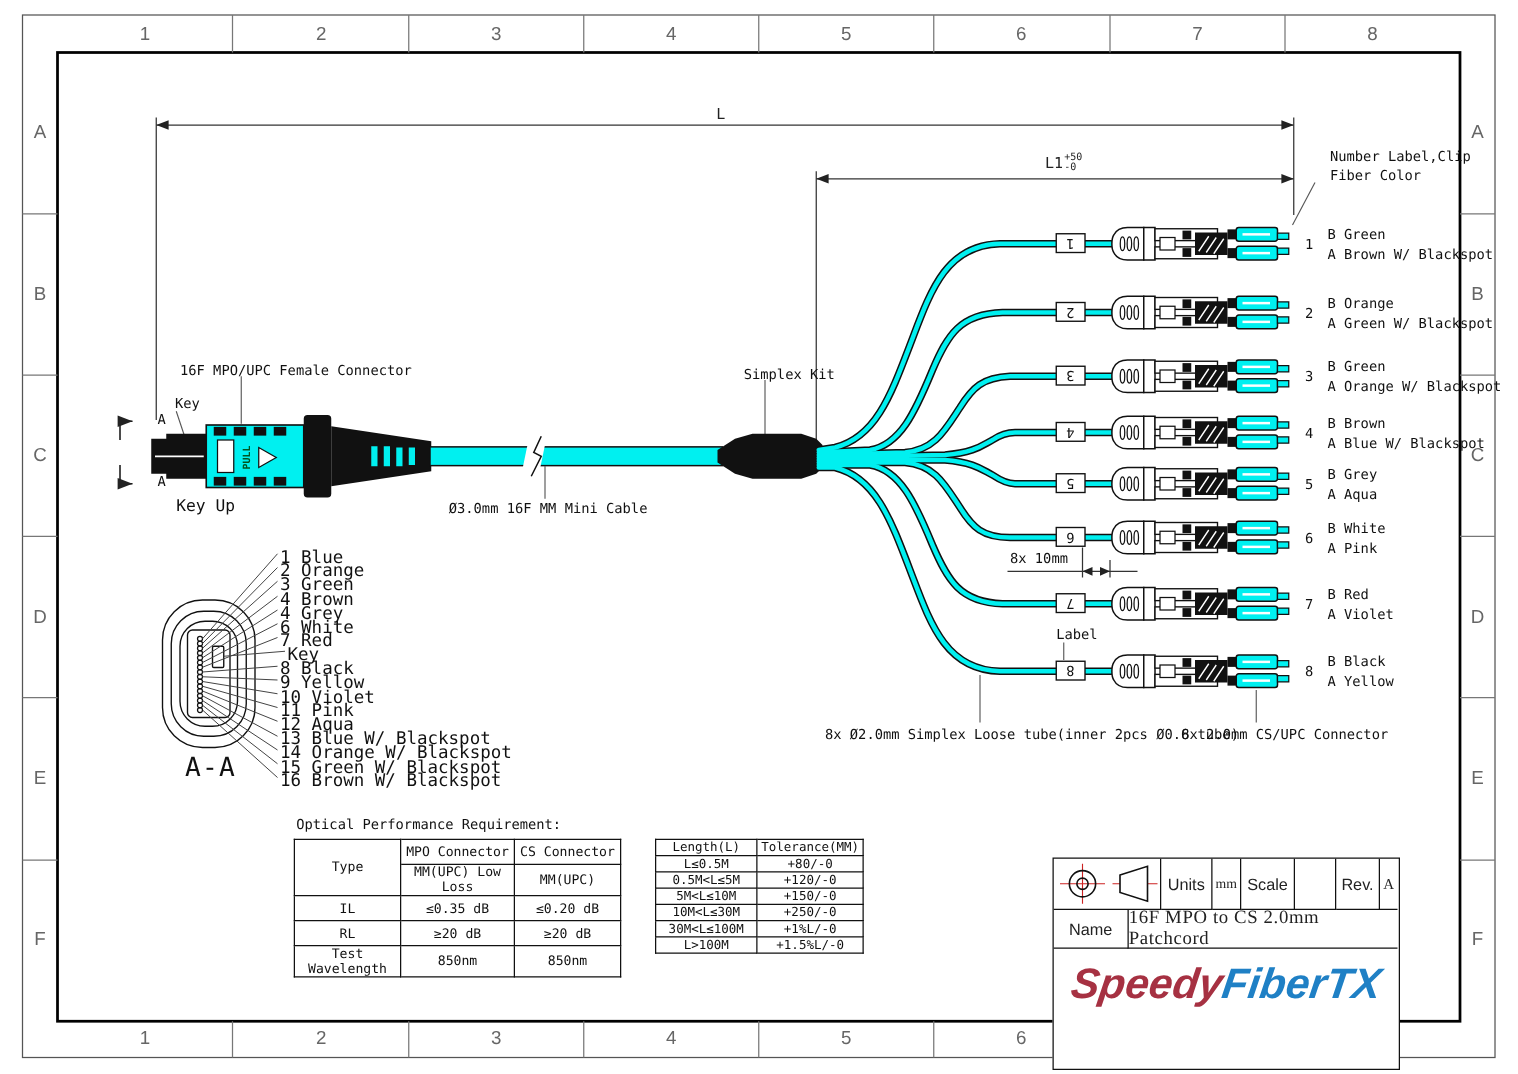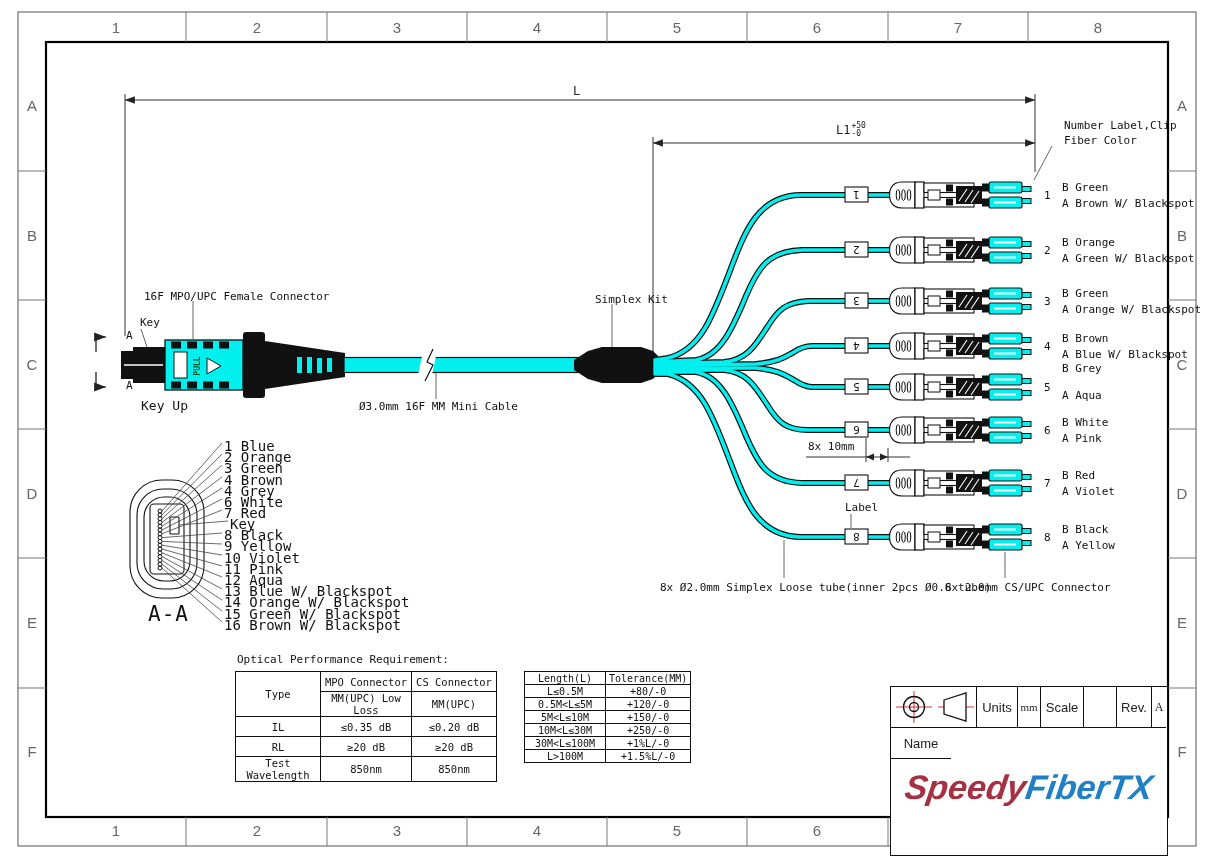--- a/index.html
+++ b/index.html
@@ -26,21 +26,21 @@
   table.dt td{border:1px solid #111;text-align:center;font-size:10.5px;
               font-family:"DejaVu Sans Mono","Liberation Mono",monospace;padding:0 3px;margin-left:40px;}
   #opt-table{left:235px;top:671px;}
   #opt-table td{height:19px;}
   #opt-table .c1{width:78px;} #opt-table .c2{width:84px;} #opt-table .c3{width:78px;}
   #len-table{left:524px;top:671px;}
   #len-table td{height:12px;font-size:10px;}
   #len-table .c1{width:74px;} #len-table .c2{width:78px;}
   .tbl-title{position:absolute;left:237px;top:653px;font-size:11px;}
   
-  #tblock{position:absolute;left:890px;top:686px;width:278px;height:170px;
+  #tblock{position:absolute;left:842px;top:686px;width:278px;height:170px;
           border:1.6px solid #111;box-sizing:border-box;background:#fff;}
   .tb-row{display:flex;box-sizing:border-box;}
   .tb-cell{box-sizing:border-box;border-right:1px solid #111;border-bottom:1px solid #111;
            display:flex;align-items:center;justify-content:center;
            font-family:"Liberation Sans",sans-serif;font-size:13px;color:#222;}
   .tb-cell:last-child{border-right:none;}
   .mm{font-family:"Liberation Serif",serif;font-size:11px;}
   .reva{font-family:"Liberation Serif",serif;font-size:12px;}
   .pname{font-family:"Liberation Serif",serif;font-size:15px;letter-spacing:.5px;}
   .logo-row{height:57px;display:flex;align-items:center;justify-content:center;}
@@ -337,21 +337,21 @@
 <span class="fnum" style="left:1044px;top:244px">2</span>
 <span class="fib" style="left:1062px;top:236px">B Orange</span>
 <span class="fib" style="left:1062px;top:252px">A Green W/ Blackspot</span>
 <span class="fnum" style="left:1044px;top:295px">3</span>
 <span class="fib" style="left:1062px;top:287px">B Green</span>
 <span class="fib" style="left:1062px;top:303px">A Orange W/ Blackspot</span>
 <span class="fnum" style="left:1044px;top:340px">4</span>
 <span class="fib" style="left:1062px;top:332px">B Brown</span>
 <span class="fib" style="left:1062px;top:348px">A Blue W/ Blackspot</span>
 <span class="fnum" style="left:1044px;top:381px">5</span>
-<span class="fib" style="left:1062px;top:362px">B Grey</span>
+<span class="fib" style="left:1062px;top:373px">B Grey</span>
 <span class="fib" style="left:1062px;top:389px">A Aqua</span>
 <span class="fnum" style="left:1044px;top:424px">6</span>
 <span class="fib" style="left:1062px;top:416px">B White</span>
 <span class="fib" style="left:1062px;top:432px">A Pink</span>
 <span class="fnum" style="left:1044px;top:477px">7</span>
 <span class="fib" style="left:1062px;top:469px">B Red</span>
 <span class="fib" style="left:1062px;top:485px">A Violet</span>
 <span class="fnum" style="left:1044px;top:531px">8</span>
 <span class="fib" style="left:1062px;top:523px">B Black</span>
 <span class="fib" style="left:1062px;top:539px">A Yellow</span>
@@ -451,20 +451,21 @@
     </div>
     <div class="tb-cell" style="width:41px">Units</div>
     <div class="tb-cell mm" style="width:23px">mm</div>
     <div class="tb-cell" style="width:43px">Scale</div>
     <div class="tb-cell" style="width:33px"></div>
     <div class="tb-cell" style="width:35px">Rev.</div>
     <div class="tb-cell reva" style="width:14px">A</div>
   </div>
   <div class="tb-row" style="height:31px">
     <div class="tb-cell" style="width:60px">Name</div>
+    <div class="tb-cell pname" style="width:215px">16F MPO to CS 2.0mm Patchcord</div>
   </div>
   <div class="logo-row">
     <span class="logo">
       <span class="red">Speedy</span><span class="blue">FiberTX</span>
     </span>
   </div>
 </div>
 
 </div>
 

